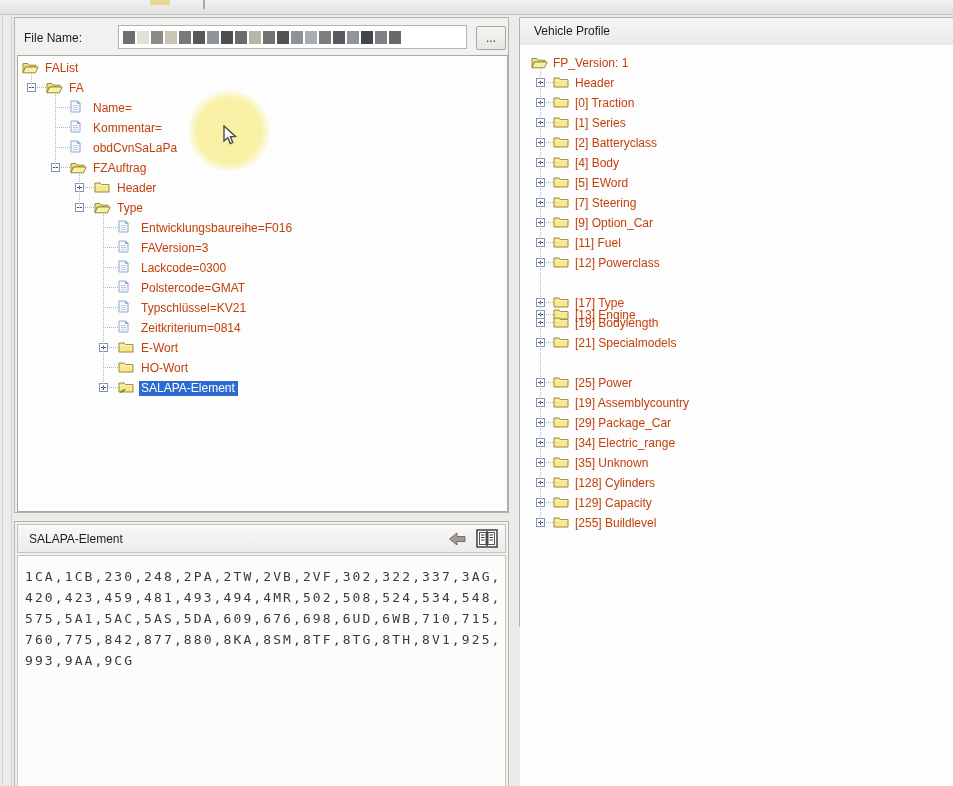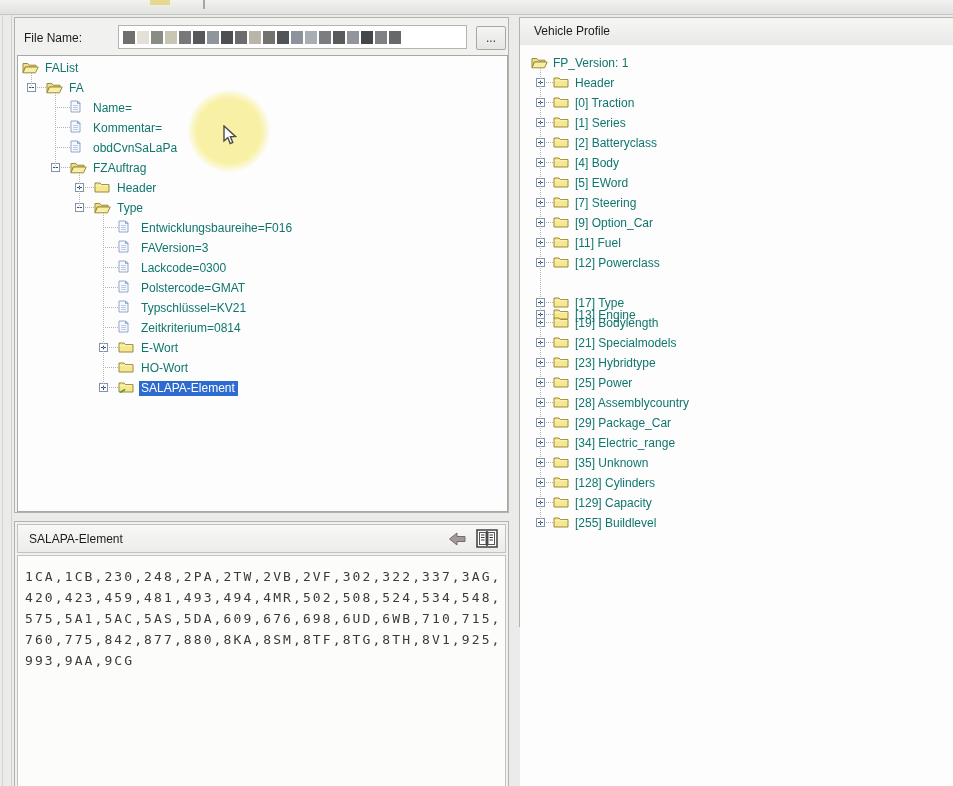--- a/index.html
+++ b/index.html
@@ -23,21 +23,21 @@
   .redact{position:absolute;left:4px;top:5px;display:flex;gap:2px}
   .redact div{width:12px;height:13px}
   .browse-btn{position:absolute;left:461px;top:8px;width:30px;height:24px;
        background:linear-gradient(#f4f4f2,#e6e6e3);border:1px solid #a8a8a3;border-radius:2px;
        font-size:12px;color:#333;text-align:center;line-height:18px;padding:0;font-family:inherit}
 
   .tree-box{position:absolute;background:#fdfdfd;border:1px solid #a9a9a4;overflow:hidden}
   #fa-tree{left:2px;top:37px;width:489px;height:455px}
   #vp-tree{left:0;top:27px;width:433px;height:741px;border:none}
   .trow{position:absolute;left:0;right:0;height:20px}
-  .tlabel{position:absolute;top:3px;font-size:12px;color:#0f766e;white-space:nowrap;padding:0 3px 1px 2px}
+  .tlabel{position:absolute;top:3px;font-size:12px;color:#c2410c;white-space:nowrap;padding:0 3px 1px 2px}
   .tlabel.sel{background:#2e6bd0;color:#fff}
   .ticon{position:absolute;top:3px;line-height:0}
   .ticon.file{top:2px}
   .exp{position:absolute;top:5px;line-height:0}
   .hdash{position:absolute;height:1px;top:9px;border-top:1px dotted #b5b5b2}
   .vline{position:absolute;width:1px;border-left:1px dotted #b5b5b2}
 
   .sal-header{position:absolute;left:2px;top:2px;right:2px;height:29px;
        background:linear-gradient(#f8f8f6,#ececе9);background:linear-gradient(#f8f8f6,#ececea);
        border:1px solid #c2c2be;box-sizing:border-box}
@@ -491,33 +491,20 @@
             <rect x="0.5" y="0.5" width="8" height="8" fill="#fff" stroke="#8394aa"></rect>
             <line x1="2" y1="4.5" x2="7" y2="4.5" stroke="#2f4f80"></line>
             <line x1="4.5" y1="2" x2="4.5" y2="7" stroke="#2f4f80"></line>
           </svg></span>
         <span class="ticon" style="left: 33px;"><svg width="16" height="12" viewBox="0 0 16 12">
             <path d="M1 2 L6 2 L7.5 3.6 L15 3.6 L15 11 L1 11 Z" fill="#f5e88f" stroke="#9a8b3c"></path>
             <path d="M1.8 4.6 L14.2 4.6" stroke="#fbf3bb" stroke-width="1"></path>
           </svg></span>
         <span class="tlabel" style="left: 53px;">[21] Specialmodels</span>
       </div>
-      <div class="trow" style="top: 308px;">
-        <div class="hdash" style="left: 20px; width: 13px;"></div>
-        <span class="exp" style="left: 16px;"><svg width="9" height="9" viewBox="0 0 9 9">
-            <rect x="0.5" y="0.5" width="8" height="8" fill="#fff" stroke="#8394aa"></rect>
-            <line x1="2" y1="4.5" x2="7" y2="4.5" stroke="#2f4f80"></line>
-            <line x1="4.5" y1="2" x2="4.5" y2="7" stroke="#2f4f80"></line>
-          </svg></span>
-        <span class="ticon" style="left: 33px;"><svg width="16" height="12" viewBox="0 0 16 12">
-            <path d="M1 2 L6 2 L7.5 3.6 L15 3.6 L15 11 L1 11 Z" fill="#f5e88f" stroke="#9a8b3c"></path>
-            <path d="M1.8 4.6 L14.2 4.6" stroke="#fbf3bb" stroke-width="1"></path>
-          </svg></span>
-        <span class="tlabel" style="left: 53px;">[23] Hybridtype</span>
-      </div>
       <div class="trow" style="top: 328px;">
         <div class="hdash" style="left: 20px; width: 13px;"></div>
         <span class="exp" style="left: 16px;"><svg width="9" height="9" viewBox="0 0 9 9">
             <rect x="0.5" y="0.5" width="8" height="8" fill="#fff" stroke="#8394aa"></rect>
             <line x1="2" y1="4.5" x2="7" y2="4.5" stroke="#2f4f80"></line>
             <line x1="4.5" y1="2" x2="4.5" y2="7" stroke="#2f4f80"></line>
           </svg></span>
         <span class="ticon" style="left: 33px;"><svg width="16" height="12" viewBox="0 0 16 12">
             <path d="M1 2 L6 2 L7.5 3.6 L15 3.6 L15 11 L1 11 Z" fill="#f5e88f" stroke="#9a8b3c"></path>
             <path d="M1.8 4.6 L14.2 4.6" stroke="#fbf3bb" stroke-width="1"></path>
@@ -528,21 +515,21 @@
         <div class="hdash" style="left: 20px; width: 13px;"></div>
         <span class="exp" style="left: 16px;"><svg width="9" height="9" viewBox="0 0 9 9">
             <rect x="0.5" y="0.5" width="8" height="8" fill="#fff" stroke="#8394aa"></rect>
             <line x1="2" y1="4.5" x2="7" y2="4.5" stroke="#2f4f80"></line>
             <line x1="4.5" y1="2" x2="4.5" y2="7" stroke="#2f4f80"></line>
           </svg></span>
         <span class="ticon" style="left: 33px;"><svg width="16" height="12" viewBox="0 0 16 12">
             <path d="M1 2 L6 2 L7.5 3.6 L15 3.6 L15 11 L1 11 Z" fill="#f5e88f" stroke="#9a8b3c"></path>
             <path d="M1.8 4.6 L14.2 4.6" stroke="#fbf3bb" stroke-width="1"></path>
           </svg></span>
-        <span class="tlabel" style="left: 53px;">[28] Assemblycountry</span>
+        <span class="tlabel" style="left: 53px;">[19] Assemblycountry</span>
       </div>
       <div class="trow" style="top: 368px;">
         <div class="hdash" style="left: 20px; width: 13px;"></div>
         <span class="exp" style="left: 16px;"><svg width="9" height="9" viewBox="0 0 9 9">
             <rect x="0.5" y="0.5" width="8" height="8" fill="#fff" stroke="#8394aa"></rect>
             <line x1="2" y1="4.5" x2="7" y2="4.5" stroke="#2f4f80"></line>
             <line x1="4.5" y1="2" x2="4.5" y2="7" stroke="#2f4f80"></line>
           </svg></span>
         <span class="ticon" style="left: 33px;"><svg width="16" height="12" viewBox="0 0 16 12">
             <path d="M1 2 L6 2 L7.5 3.6 L15 3.6 L15 11 L1 11 Z" fill="#f5e88f" stroke="#9a8b3c"></path>

